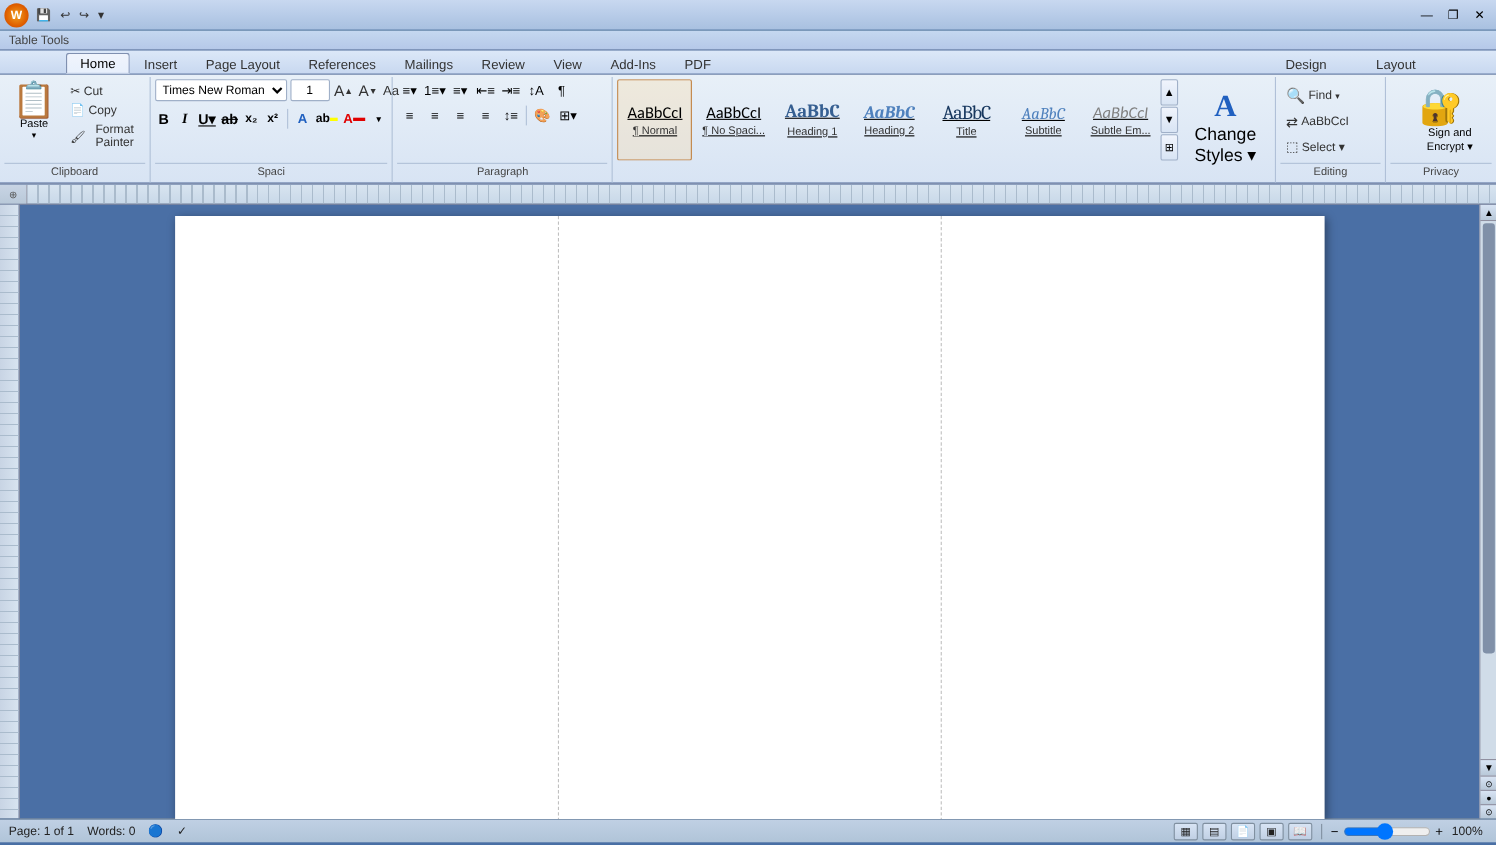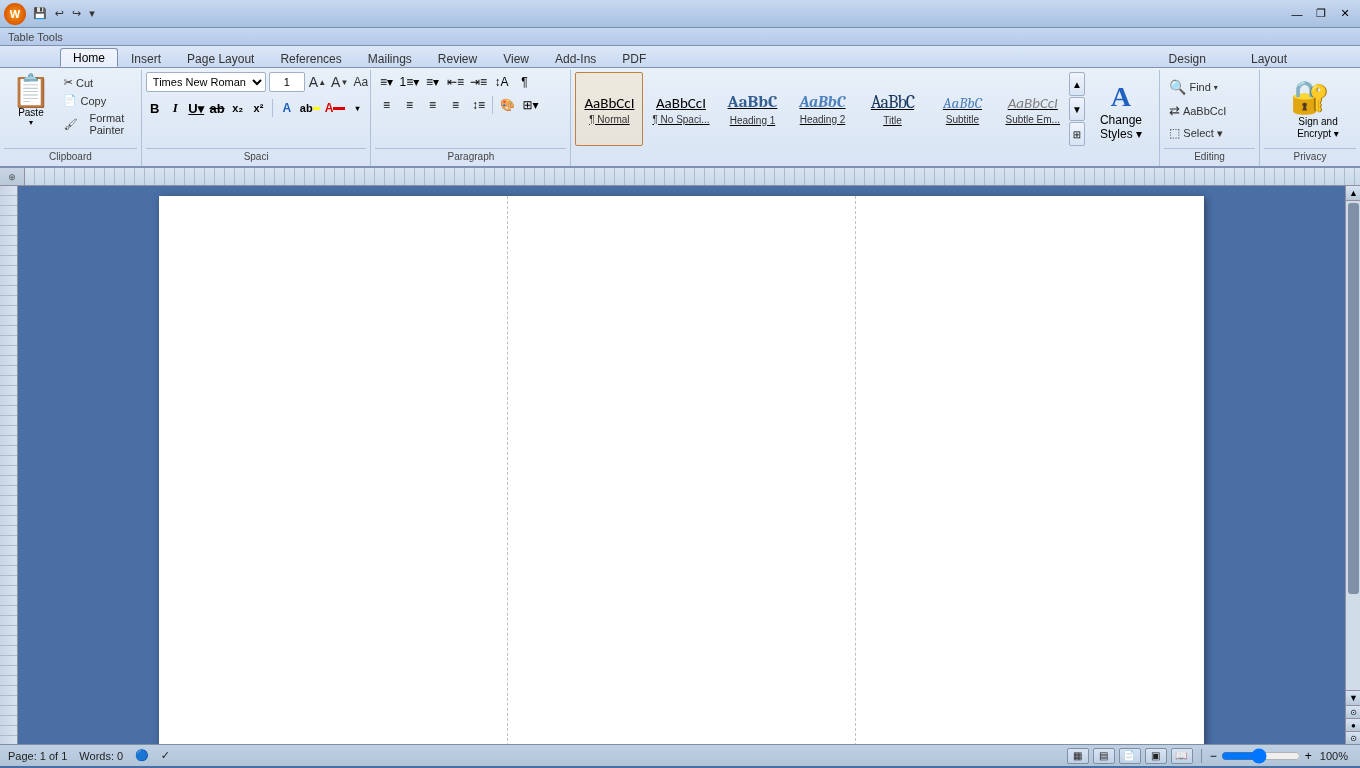--- a/index.html
+++ b/index.html
@@ -395,21 +395,21 @@
       </div>
       <div class="gallery-scroll">
         <div class="gallery-arrow">▲</div>
         <div class="gallery-arrow">▼</div>
         <div class="gallery-arrow">⊞</div>
       </div>
 
       <div style="display:flex; flex-direction:column; align-items:center; justify-content:center; padding:4px 6px;">
         <button class="change-styles-btn">
           <span style="font-size:28px; color:#2060c0; font-weight:bold; font-family:serif;">A</span>
-          <span style="font-size:12px; text-align:center; line-height:1.2;">Change<br>Styles ▾</span>
+          <span style="font-size:16px; text-align:center; line-height:1.2;">Change<br>Styles ▾</span>
         </button>
       </div>
     </div>
   </div>
 
   <div class="ribbon-group editing-group">
     <div style="display:flex; flex-direction:column; gap:2px; flex:1; padding-top:4px;">
       <button class="editing-btn">
         <span style="font-size:14px;">🔍</span>
         <span>Find</span>

